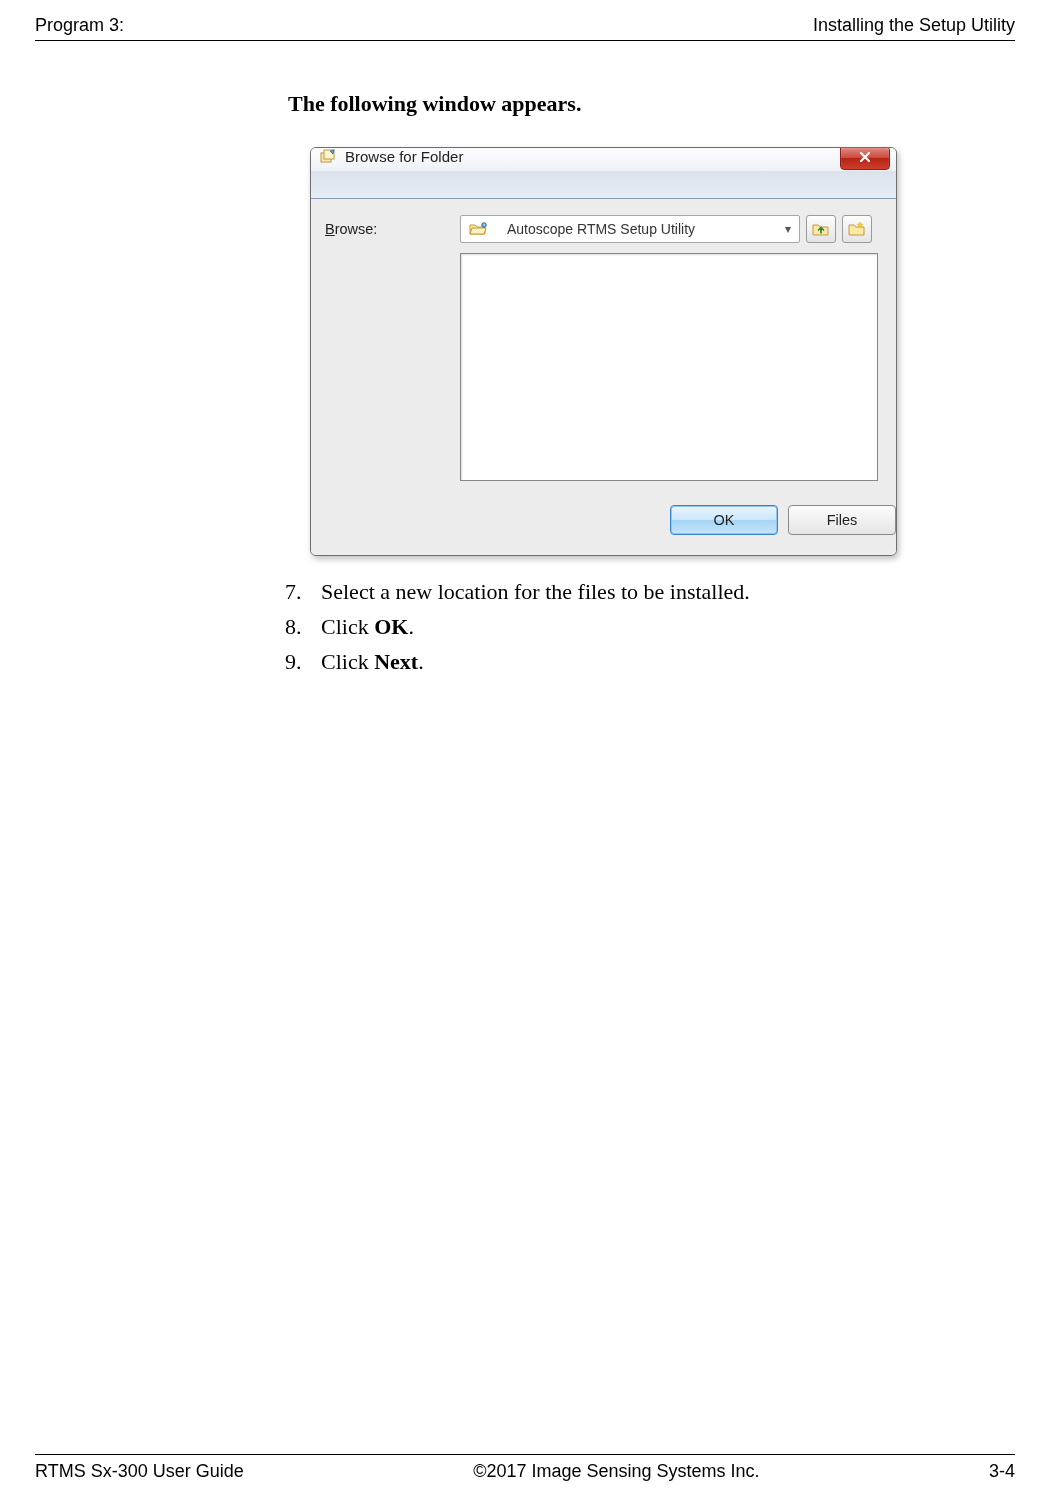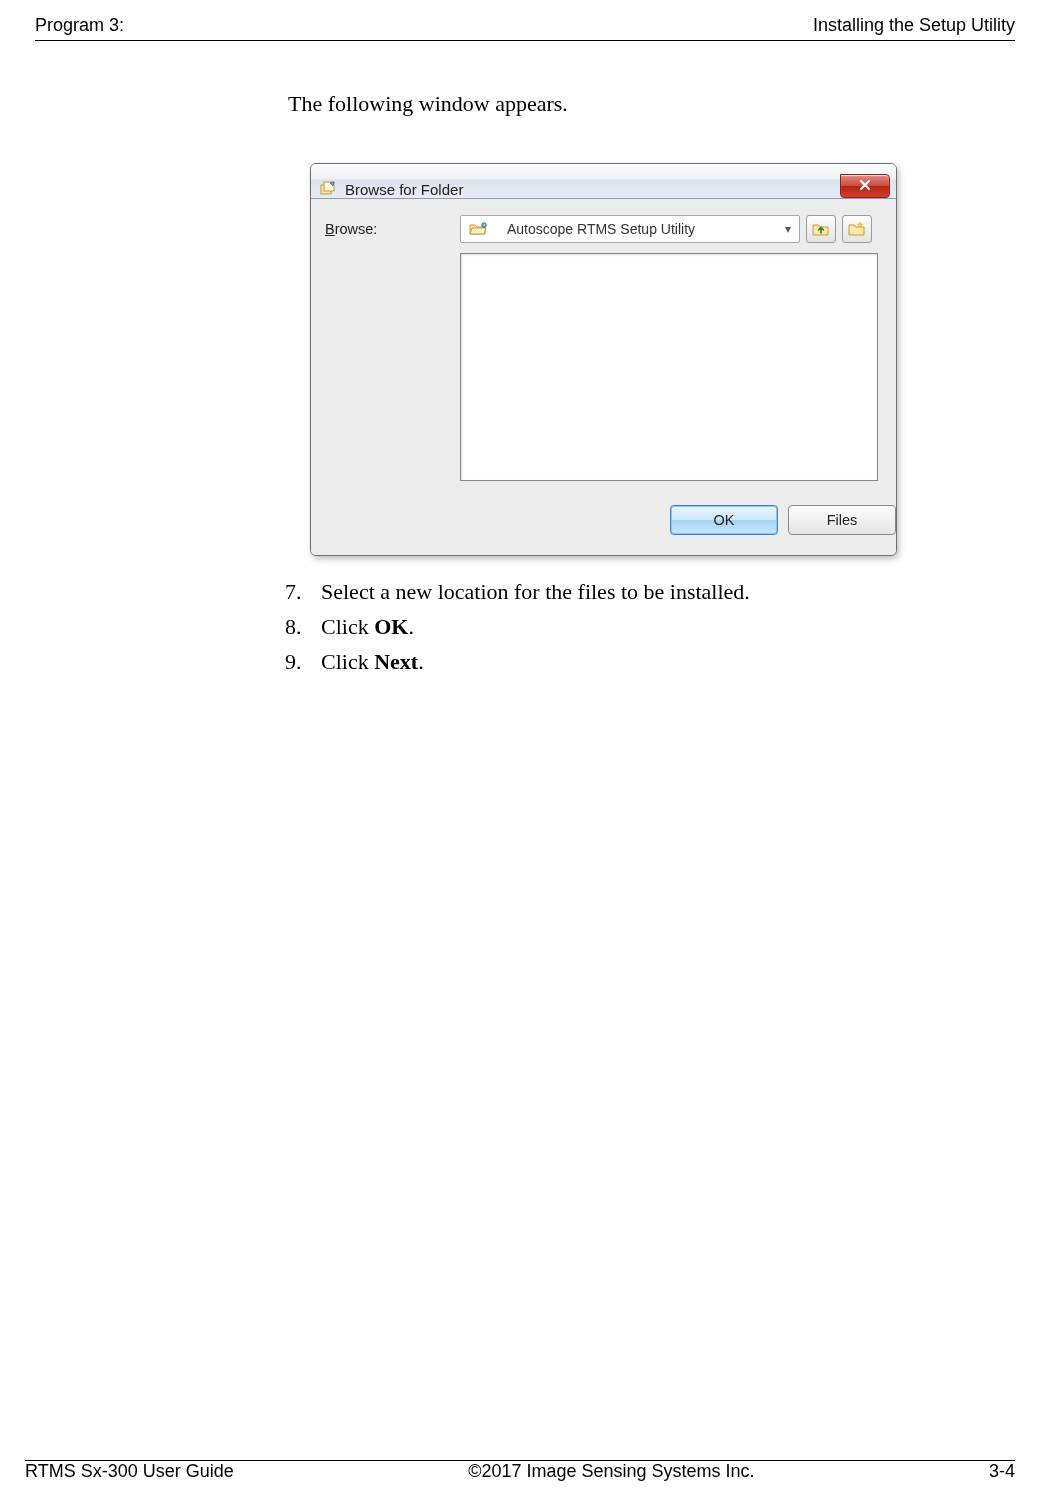--- a/index.html
+++ b/index.html
@@ -21,21 +21,22 @@
       justify-content: space-between;
       font-family: Arial, Helvetica, sans-serif;
       font-size: 18px;
       border-bottom: 1.5px solid #000;
       padding-bottom: 4px;
       margin-bottom: 50px;
     }
     .body-text {
       margin-left: 253px;
       font-size: 22px;
-      margin-bottom: 46px;
+      margin-bottom: 30px;
+      font-weight: bold;
     }
     .screenshot-wrap {
       margin-left: 275px;
       margin-bottom: 18px;
     }
 
     
     .dlg {
       width: 585px;
       border: 1px solid #6f6f6f;
@@ -43,22 +44,22 @@
       box-shadow: 2px 3px 6px rgba(0,0,0,0.25);
       font-family: "Segoe UI", Tahoma, Arial, sans-serif;
       background: #ececec;
       overflow: hidden;
     }
     .dlg-title {
       height: 34px;
       background: linear-gradient(#fdfdfe, #eef1f6 45%, #dbe2ec 46%, #e7edf5);
       border-bottom: 1px solid #8a9db5;
       display: flex;
-      align-items: flex-end;
-      padding: 0 6px 0 8px;
+      align-items: flex-start;
+      padding: 0 6px 16px 8px;
       position: relative;
     }
     .dlg-title-icon {
       width: 18px; height: 18px; margin-right: 8px;
       display: inline-flex; align-items: center; justify-content: center;
     }
     .dlg-title-text {
       font-size: 15px;
       color: #222;
       flex: 1;
@@ -176,24 +177,25 @@
     .instructions {
       margin-left: 250px;
       font-size: 22px;
       line-height: 1.6;
     }
     .instructions .item { display: flex; }
     .instructions .num { width: 36px; flex-shrink: 0; }
 
     .page-footer {
       position: absolute;
-      left: 25px; right: 35px; bottom: 20px;
+      left: 35px; right: 35px; bottom: 20px;
       font-family: Arial, Helvetica, sans-serif;
       font-size: 18px;
       border-top: 1.5px solid #000;
+      padding-top: 6px;
       display: flex;
       justify-content: space-between;
     }
   </style>
 </head>
 <body>
 
 <div class="page">
 
   <div class="page-header">

